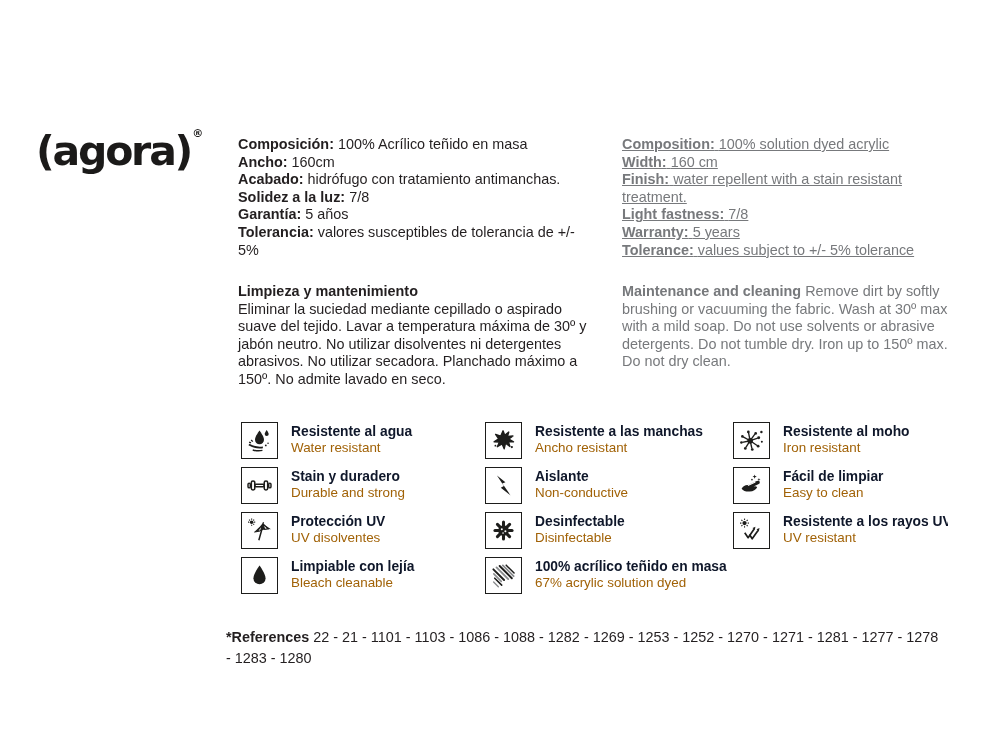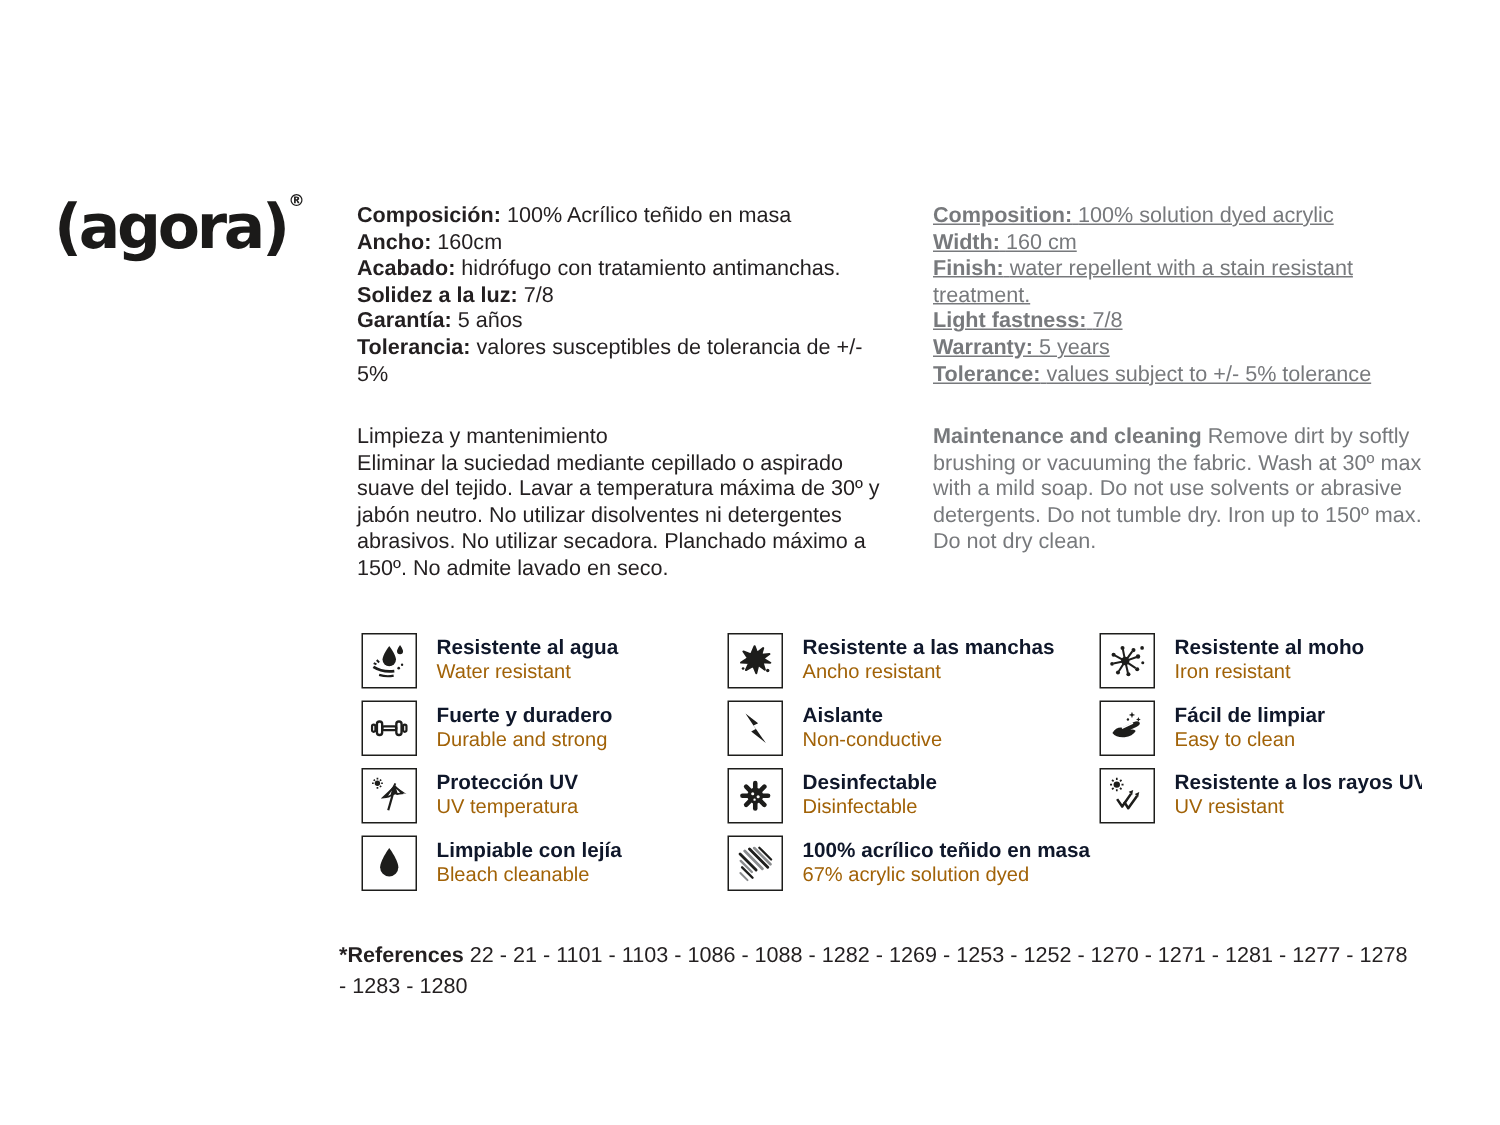--- a/index.html
+++ b/index.html
@@ -20,21 +20,21 @@
   
   .specs{font-size:14.4px;line-height:17.6px;}
   .specs b{font-weight:700;}
   .col-es{left:238px;top:136px;width:352px;}
   .col-en{left:622px;top:136px;width:340px;text-decoration:underline;}
   .gray, .gray b{color:#77797c;}
 
   .maint-es{left:238px;top:283px;width:352px;}
   .maint-en{left:622px;top:283px;width:338px;}
   .specs p{margin:0;}
-  .m-title{font-weight:400;}
+  .m-title{font-weight:700;}
 
   
   .fcol{width:245px;}
   .fcol1{left:241px;top:422px;}
   .fcol2{left:485px;top:422px;width:250px;}
   .fcol3{left:733px;top:422px;width:240px;}
   .feat{display:flex;align-items:flex-start;margin-bottom:8px;height:37px;}
   .iconbox{
     width:35px;height:35px;border:1px solid #1d1d1b;background:#fff;
     display:flex;align-items:center;justify-content:center;flex:none;box-sizing:content-box;
@@ -110,21 +110,21 @@
       <span class="iconbox">
         <svg width="27" height="27" viewBox="0 0 24 24">
           <rect class="ic-s" stroke-width="1.4" x="4.7" y="8" width="3.1" height="8" rx="1.5"></rect>
           <rect class="ic-s" stroke-width="1.4" x="16.2" y="8" width="3.1" height="8" rx="1.5"></rect>
           <rect class="ic-s" stroke-width="1.3" x="7.8" y="10.9" width="8.4" height="2.2" rx="1.1"></rect>
           <rect class="ic-s" stroke-width="1.3" x="1.8" y="9.9" width="2" height="4.2" rx="1"></rect>
           <rect class="ic-s" stroke-width="1.3" x="20.2" y="9.9" width="2" height="4.2" rx="1"></rect>
         </svg>
       </span>
       <span class="flabels">
-        <span class="f-es">Fuerte y duradero</span>
+        <span class="f-es">Stain y duradero</span>
         <span class="f-en">Durable and strong</span>
       </span>
     </div>
 
     <div class="feat">
       <span class="iconbox">
         <svg width="27" height="27" viewBox="0 0 24 24">
           <circle class="ic" cx="5" cy="4.6" r="1.6"></circle>
           <g class="ic-s" stroke-width="1">
             <path d="M5 1.4 L5 2.4"></path>
@@ -139,21 +139,21 @@
           <path class="ic-s" stroke-width="1" d="M15 6 L10.1 12.9 Q11.6 12.7 13.1 11.9 Z"></path>
           <path class="ic" d="M15 6 L13.1 11.9 Q15 11.4 16.6 11 Z"></path>
           <path class="ic-s" stroke-width="1" d="M15 6 L16.6 11 Q18.1 10.7 19.6 10.6 Z"></path>
           <path class="ic" d="M15 6 L19.6 10.6 Q21 10.5 22.2 10.9 Z"></path>
           <path class="ic-s" stroke-width="1.3" d="M14.6 9.4 L11.4 20.6"></path>
           <path class="ic-s" stroke-width="1.1" d="M15 6 L15.6 4.6"></path>
         </svg>
       </span>
       <span class="flabels">
         <span class="f-es">Protección UV</span>
-        <span class="f-en">UV temperatura</span>
+        <span class="f-en">UV disolventes</span>
       </span>
     </div>
 
     <div class="feat">
       <span class="iconbox">
         <svg width="27" height="27" viewBox="0 0 24 24">
           <path class="ic" d="M12 3 C12 3 6.6 10.4 6.6 14.4 a5.4 5.4 0 0 0 10.8 0 C17.4 10.4 12 3 12 3 Z"></path>
         </svg>
       </span>
       <span class="flabels">

